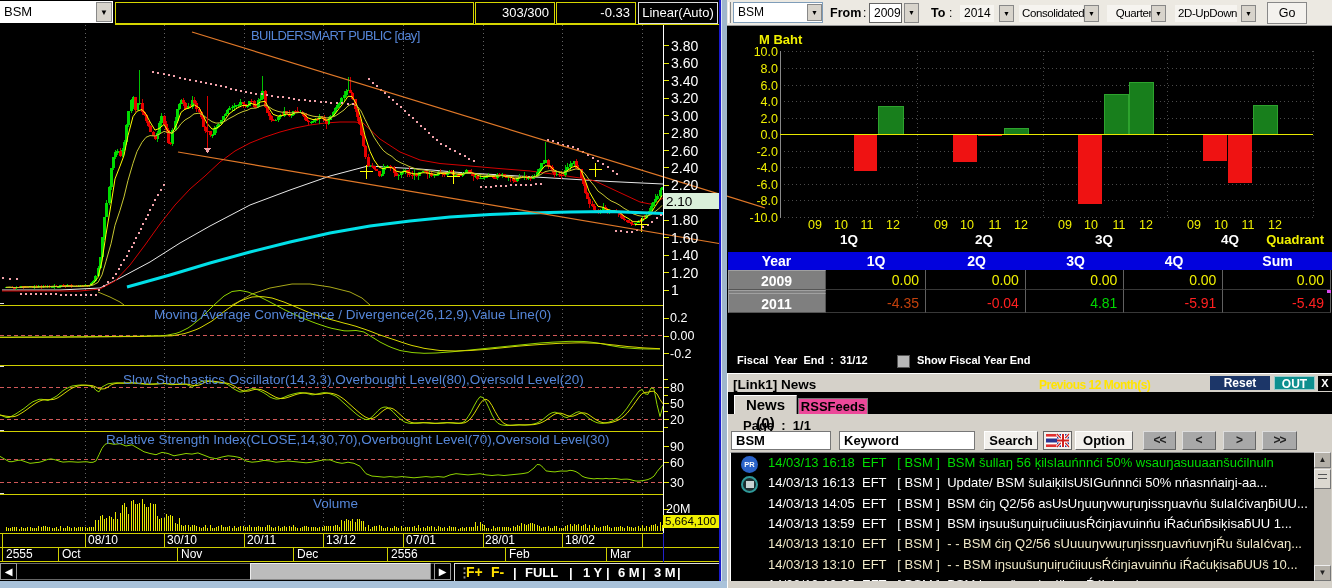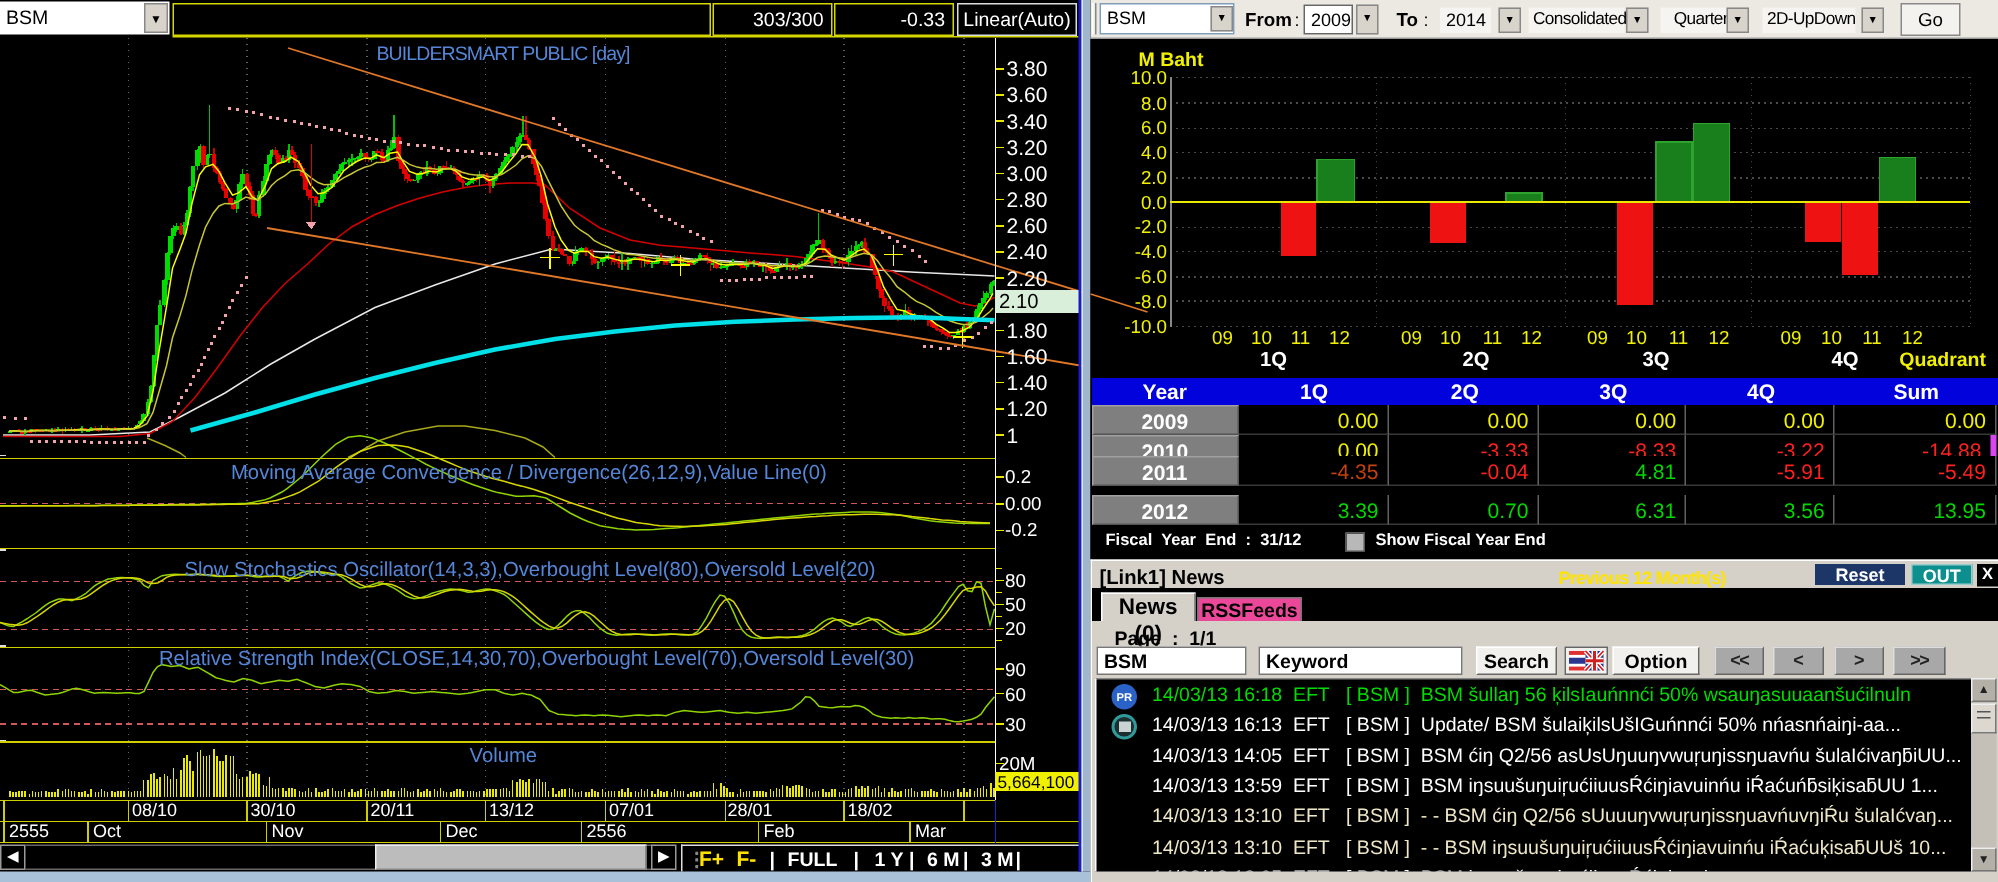--- a/index.html
+++ b/index.html
@@ -453,35 +453,27 @@
         <span class="abs" style="left:495.9px;top:0;width:107.60000000000002px;height:20px;color:#f0f000;text-align:right;line-height:20px;padding-right:6px;border-right:1px solid #606060;border-bottom:1px solid #383838;">0.00</span>
       </div>
   <div class="abs" style="left:0;top:38.5px;width:604px;height:20px;background:#000;">
         <span class="abs" style="left:0;top:0;width:98px;height:20px;background:#7f7f7f;font-weight:bold;text-align:center;line-height:20px;border:1px solid #a0a0a0;border-right-color:#555;border-bottom-color:#555;">2010</span>
         <span class="abs" style="left:98px;top:0;width:100.5px;height:20px;color:#f0f000;text-align:right;line-height:20px;padding-right:6px;border-right:1px solid #606060;border-bottom:1px solid #383838;">0.00</span>
         <span class="abs" style="left:198.5px;top:0;width:99.89999999999998px;height:20px;color:#ff2020;text-align:right;line-height:20px;padding-right:6px;border-right:1px solid #606060;border-bottom:1px solid #383838;">-3.33</span>
         <span class="abs" style="left:298.4px;top:0;width:98.5px;height:20px;color:#ff2020;text-align:right;line-height:20px;padding-right:6px;border-right:1px solid #606060;border-bottom:1px solid #383838;">-8.33</span>
         <span class="abs" style="left:396.9px;top:0;width:99.0px;height:20px;color:#ff2020;text-align:right;line-height:20px;padding-right:6px;border-right:1px solid #606060;border-bottom:1px solid #383838;">-3.22</span>
         <span class="abs" style="left:495.9px;top:0;width:107.60000000000002px;height:20px;color:#ff2020;text-align:right;line-height:20px;padding-right:6px;border-right:4px solid #d946ef;border-bottom:1px solid #383838;">-14.88</span>
       </div>
-  <div class="abs" style="left:0;top:52px;width:604px;height:20px;background:#000;">
+  <div class="abs" style="left:0;top:41px;width:604px;height:20px;background:#000;">
         <span class="abs" style="left:0;top:0;width:98px;height:20px;background:#7f7f7f;font-weight:bold;text-align:center;line-height:20px;border:1px solid #a0a0a0;border-right-color:#555;border-bottom-color:#555;">2011</span>
         <span class="abs" style="left:98px;top:0;width:100.5px;height:20px;color:#c2410c;text-align:right;line-height:20px;padding-right:6px;border-right:1px solid #606060;border-bottom:1px solid #383838;">-4.35</span>
         <span class="abs" style="left:198.5px;top:0;width:99.89999999999998px;height:20px;color:#ff2020;text-align:right;line-height:20px;padding-right:6px;border-right:1px solid #606060;border-bottom:1px solid #383838;">-0.04</span>
         <span class="abs" style="left:298.4px;top:0;width:98.5px;height:20px;color:#00d800;text-align:right;line-height:20px;padding-right:6px;border-right:1px solid #606060;border-bottom:1px solid #383838;">4.81</span>
         <span class="abs" style="left:396.9px;top:0;width:99.0px;height:20px;color:#ff2020;text-align:right;line-height:20px;padding-right:6px;border-right:1px solid #606060;border-bottom:1px solid #383838;">-5.91</span>
         <span class="abs" style="left:495.9px;top:0;width:107.60000000000002px;height:20px;color:#ff2020;text-align:right;line-height:20px;padding-right:6px;border-right:1px solid #606060;border-bottom:1px solid #383838;">-5.49</span>
-      </div>
-  <div class="abs" style="left:0;top:78.5px;width:604px;height:20px;background:#000;">
-        <span class="abs" style="left:0;top:0;width:98px;height:20px;background:#7f7f7f;font-weight:bold;text-align:center;line-height:20px;border:1px solid #a0a0a0;border-right-color:#555;border-bottom-color:#555;">2012</span>
-        <span class="abs" style="left:98px;top:0;width:100.5px;height:20px;color:#00d800;text-align:right;line-height:20px;padding-right:6px;border-right:1px solid #606060;border-bottom:1px solid #383838;">3.39</span>
-        <span class="abs" style="left:198.5px;top:0;width:99.89999999999998px;height:20px;color:#00d800;text-align:right;line-height:20px;padding-right:6px;border-right:1px solid #606060;border-bottom:1px solid #383838;">0.70</span>
-        <span class="abs" style="left:298.4px;top:0;width:98.5px;height:20px;color:#00d800;text-align:right;line-height:20px;padding-right:6px;border-right:1px solid #606060;border-bottom:1px solid #383838;">6.31</span>
-        <span class="abs" style="left:396.9px;top:0;width:99.0px;height:20px;color:#00d800;text-align:right;line-height:20px;padding-right:6px;border-right:1px solid #606060;border-bottom:1px solid #383838;">3.56</span>
-        <span class="abs" style="left:495.9px;top:0;width:107.60000000000002px;height:20px;color:#00d800;text-align:right;line-height:20px;padding-right:6px;border-right:1px solid #606060;border-bottom:1px solid #383838;">13.95</span>
       </div>
 </div>
 
 <div class="abs" style="left:727px;top:352px;width:605px;height:20px;color:#fff;font-size:11px;font-weight:bold;">
   <span class="abs" style="left:10px;top:2px;">Fiscal&nbsp; Year&nbsp; End&nbsp; :&nbsp; 31/12</span>
   <span class="abs" style="left:170px;top:3px;width:13px;height:13px;background:#b8b8b8;border:1px solid #555;"></span>
   <span class="abs" style="left:190px;top:2px;">Show Fiscal Year End</span>
 </div>
 
 <div class="abs" style="left:727px;top:373px;width:605px;height:215px;background:#d5d1c9;border-top:1px solid #fff;border-left:1px solid #fff;color:#000;">

